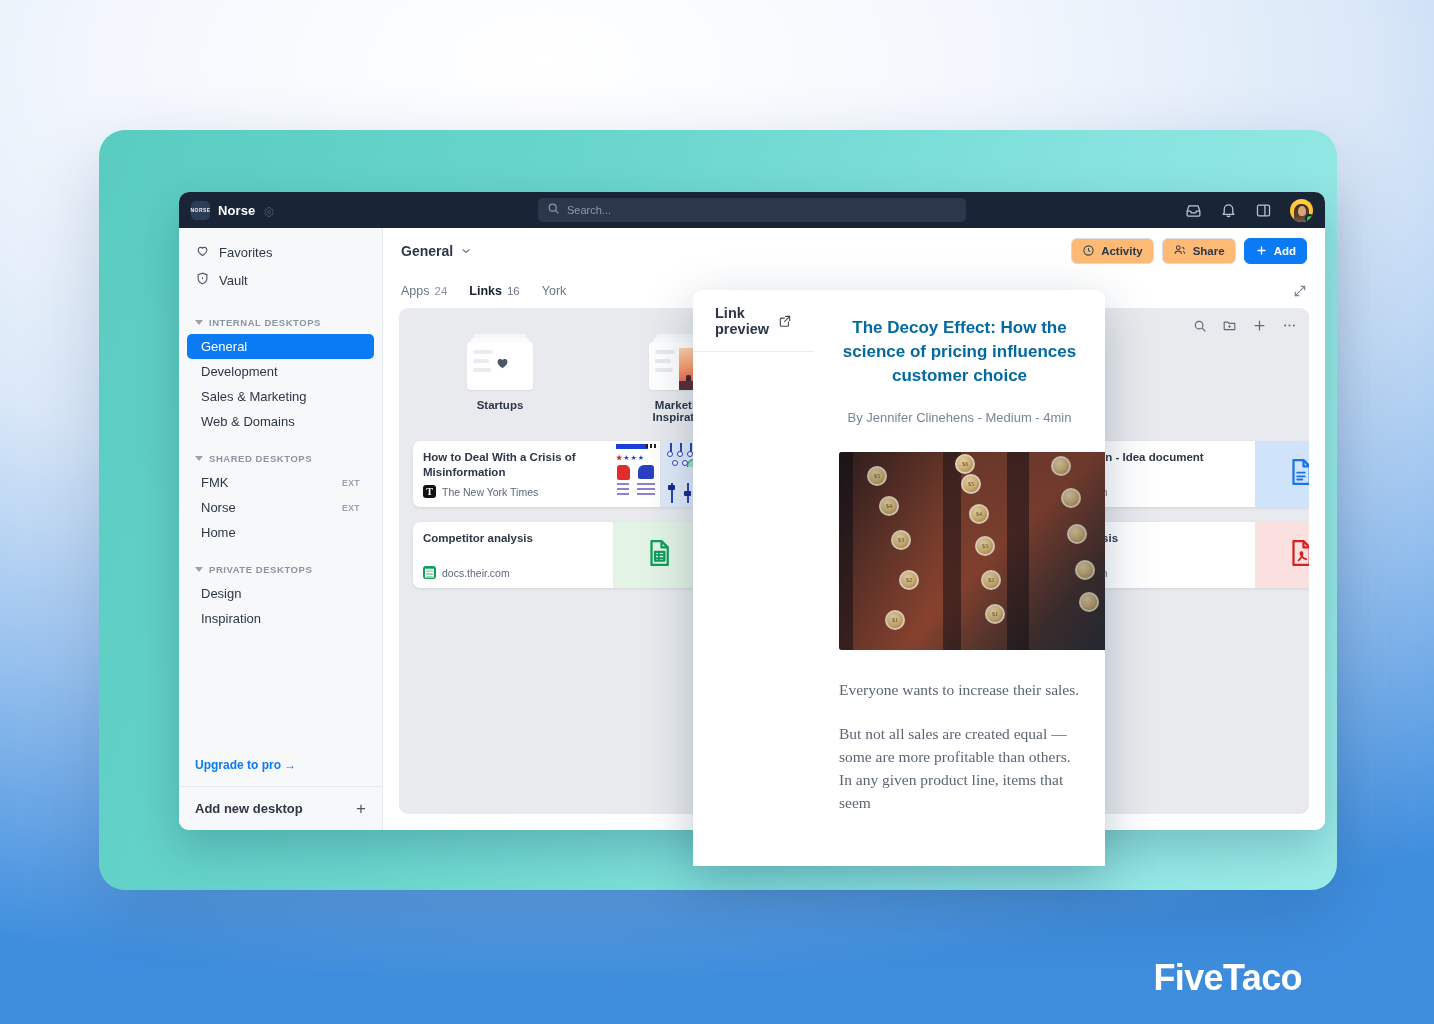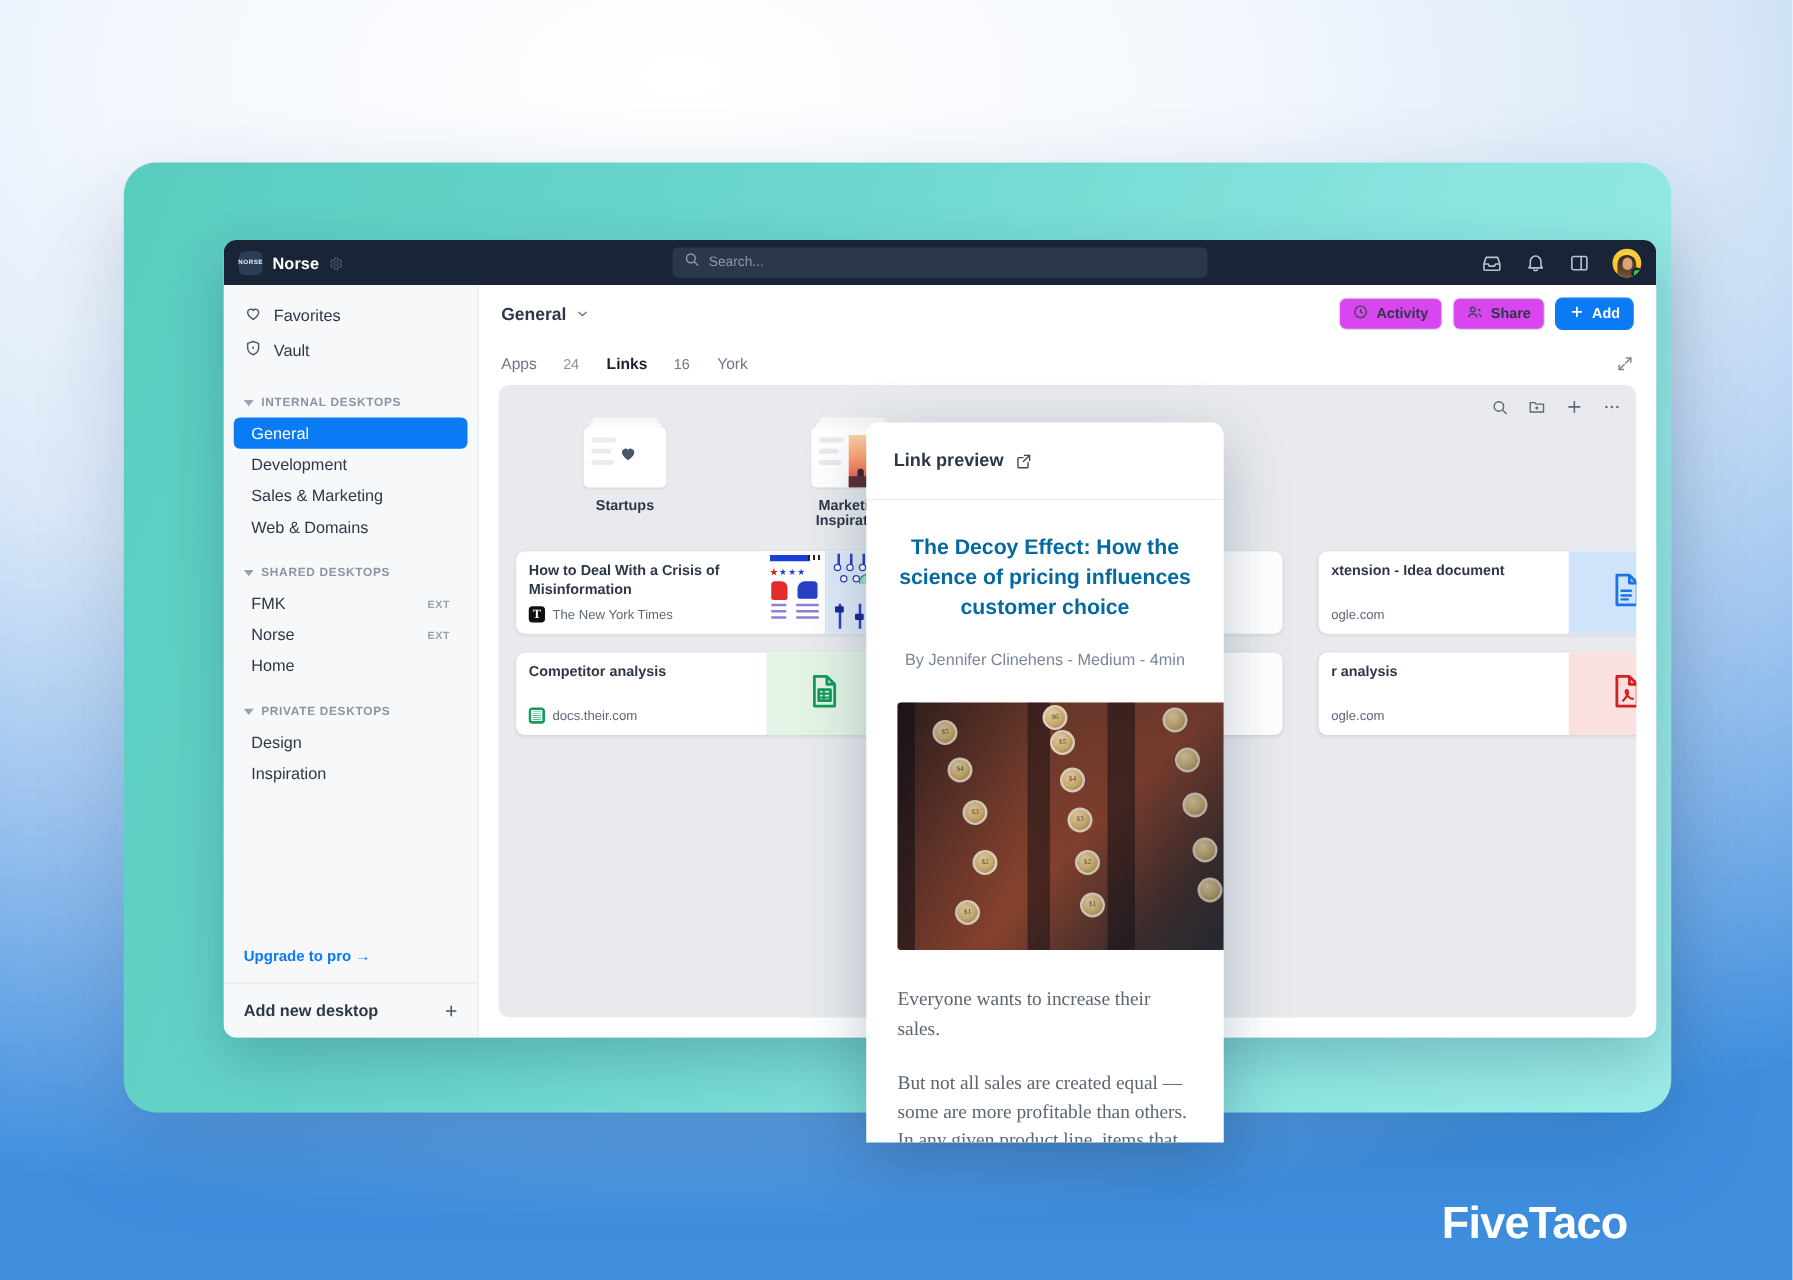--- a/index.html
+++ b/index.html
@@ -150,32 +150,32 @@
   .main-head {
     height: 46px; flex: 0 0 46px;
     display: flex; align-items: center;
     padding: 0 18px; gap: 7px;
   }
   .crumb { font-size: 14px; font-weight: 600; color: #2d3748; cursor: pointer; }
   .chev { color: #6b7687; display: flex; }
   .head-actions { margin-left: auto; display: flex; align-items: center; gap: 8px; }
   .btn {
     height: 26px; padding: 0 10px; border-radius: 6px;
-    border: 1px solid #d7dce4; background: #d946ef;
+    border: 1px solid #d7dce4; background: #fdba74;
     display: flex; align-items: center; gap: 6px;
     font-size: 11.5px; font-weight: 600; color: #2d3748; cursor: pointer;
   }
   .btn.primary { background: #0b7bf5; border-color: #0b7bf5; color: #fff; }
 
   .tabs {
     height: 34px; flex: 0 0 34px;
     display: flex; align-items: center; gap: 22px;
     padding: 0 18px; position: relative;
   }
-  .tab { font-size: 12.5px; color: #6b7687; cursor: pointer; display: flex; gap: 21px; align-items: baseline; }
+  .tab { font-size: 12.5px; color: #6b7687; cursor: pointer; display: flex; gap: 5px; align-items: baseline; }
   .tab.active { color: #1a202c; font-weight: 700; }
   .tab .cnt { font-size: 11.5px; font-weight: 400; color: #8b94a3; }
   .tab.active .cnt { color: #6b7687; }
   .collapse-icon { margin-left: auto; color: #7b8494; cursor: pointer; display: flex; }
 
   .board {
     flex: 1; margin: 0 16px 16px; border-radius: 9px;
     background: #e8eaed; position: relative; overflow: hidden;
   }
   .board-tools {
@@ -253,26 +253,25 @@
   .nyt-r { flex: 1; background: #dfeaf8; position: relative; }
   .nyt-r .knob { position: absolute; width: 6px; height: 6px; border-radius: 50%; background: #fff; border: 1.4px solid #2b3fc4; }
   .nyt-r .stick { position: absolute; width: 1.6px; background: #2b3fc4; }
   .nyt-r .dial { position: absolute; right: 4px; top: 18px; width: 14px; height: 8px; border-radius: 9px 9px 0 0; background: #9fe0c8; border: 1.4px solid #2b8f6c; border-bottom: 0; }
   .nyt-r .slb { position: absolute; bottom: 4px; width: 2px; height: 20px; background: #2b3fc4; }
   .nyt-r .slk { position: absolute; width: 7px; height: 5px; border-radius: 1px; background: #1a2a8a; }
 
   
   .modal {
     position: absolute; left: 693px; top: 290px;
-    width: 286px; height: 576px;
+    width: 412px; height: 576px;
     background: #fff; border-radius: 10px 10px 0 0;
     box-shadow: 0 16px 50px rgba(15,45,80,.26);
-    overflow: hidden; display: flex; flex-direction: column;
+    overflow: hidden; display: flex; flex-direction: row;
     z-index: 40;
-    margin-top: 48px;
   }
   .modal-head {
     height: 62px; flex: 0 0 62px;
     display: flex; align-items: center; gap: 9px;
     padding: 0 22px; border-bottom: 1px solid #eceef2;
   }
   .modal-head .ttl { font-size: 14.5px; font-weight: 700; color: #2d3748; }
   .modal-body { flex: 1; overflow: hidden; padding: 26px 25px 0; }
   .art-title {
     font-size: 17px; font-weight: 700; color: #0369a1;

